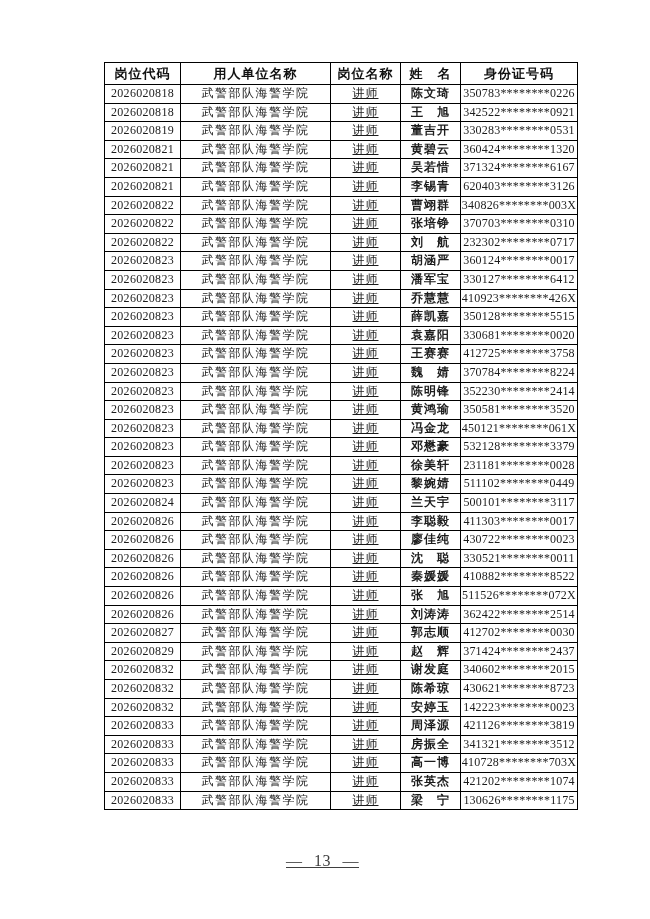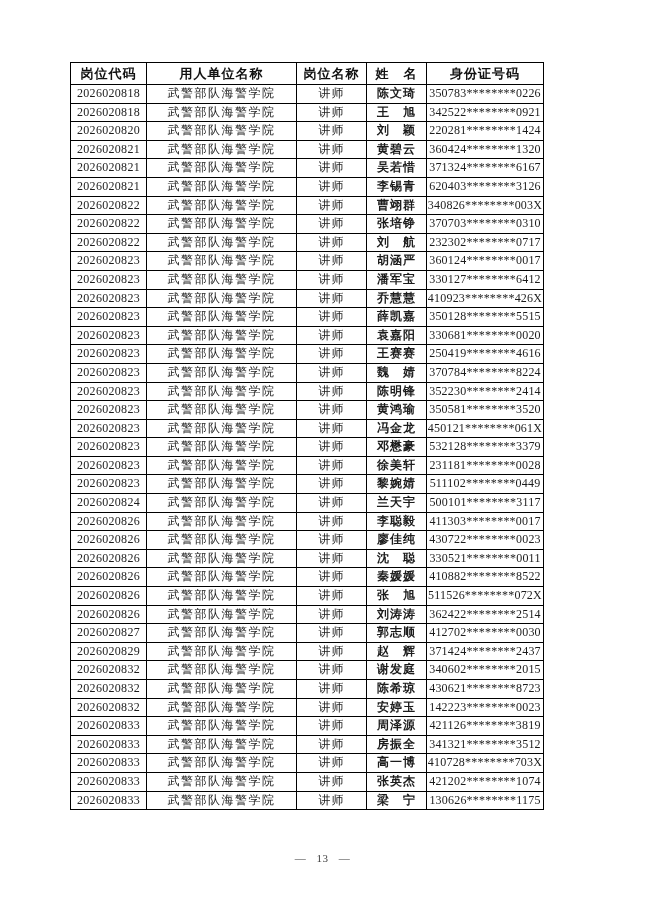--- a/index.html
+++ b/index.html
@@ -10,21 +10,21 @@
   }
   .page {
     position: relative;
     width: 650px;
     height: 919px;
     background: #ffffff;
     overflow: hidden;
   }
   table.roster {
     position: absolute;
-    left: 70px;
+    left: 104px;
     top: 62px;
     width: 473px;
     border-collapse: collapse;
     table-layout: fixed;
   }
   table.roster th,
   table.roster td {
     border: 1.5px solid #000000;
     padding: 0;
     text-align: center;
@@ -49,40 +49,42 @@
   td.cell-code {
     font-size: 12px;
     letter-spacing: 0.3px;
     font-family: Liberation Serif, serif;
   }
   td.cell-employer {
     letter-spacing: 1.5px;
   }
   td.cell-position {
     letter-spacing: 1px;
+    text-decoration: underline;
   }
   td.cell-name {
     letter-spacing: 1px;
     font-weight: bold;
   }
   td.cell-id {
     font-size: 11.5px;
     letter-spacing: 0.2px;
     margin-left: 6px;
   }
   .page-footer {
     position: absolute;
     left: 86px;
     width: 473px;
     top: 852px;
     text-align: center;
-    font-size: 11px;
+    font-size: 16px;
     color: #3f3f3f;
     word-spacing: 7px;
     letter-spacing: 0.5px;
+    text-decoration: underline;
   }
 </style>
 </head>
 <body>
 
 <div class="page">
 
   <table class="roster">
     <colgroup>
       <col style="width:76px">
@@ -109,25 +111,25 @@
           <td class="cell-id">350783********0226</td>
         </tr>
         <tr>
           <td class="cell-code">2026020818</td>
           <td class="cell-employer">武警部队海警学院</td>
           <td class="cell-position">讲师</td>
           <td class="cell-name">王　旭</td>
           <td class="cell-id">342522********0921</td>
         </tr>
         <tr>
-          <td class="cell-code">2026020820</td>
-          <td class="cell-employer">武警部队海警学院</td>
-          <td class="cell-position">讲师</td>
-          <td class="cell-name">刘　颖</td>
-          <td class="cell-id">220281********1424</td>
+          <td class="cell-code">2026020819</td>
+          <td class="cell-employer">武警部队海警学院</td>
+          <td class="cell-position">讲师</td>
+          <td class="cell-name">董吉开</td>
+          <td class="cell-id">330283********0531</td>
         </tr>
         <tr>
           <td class="cell-code">2026020821</td>
           <td class="cell-employer">武警部队海警学院</td>
           <td class="cell-position">讲师</td>
           <td class="cell-name">黄碧云</td>
           <td class="cell-id">360424********1320</td>
         </tr>
         <tr>
           <td class="cell-code">2026020821</td>
@@ -197,21 +199,21 @@
           <td class="cell-employer">武警部队海警学院</td>
           <td class="cell-position">讲师</td>
           <td class="cell-name">袁嘉阳</td>
           <td class="cell-id">330681********0020</td>
         </tr>
         <tr>
           <td class="cell-code">2026020823</td>
           <td class="cell-employer">武警部队海警学院</td>
           <td class="cell-position">讲师</td>
           <td class="cell-name">王赛赛</td>
-          <td class="cell-id">250419********4616</td>
+          <td class="cell-id">412725********3758</td>
         </tr>
         <tr>
           <td class="cell-code">2026020823</td>
           <td class="cell-employer">武警部队海警学院</td>
           <td class="cell-position">讲师</td>
           <td class="cell-name">魏　婧</td>
           <td class="cell-id">370784********8224</td>
         </tr>
         <tr>
           <td class="cell-code">2026020823</td>

